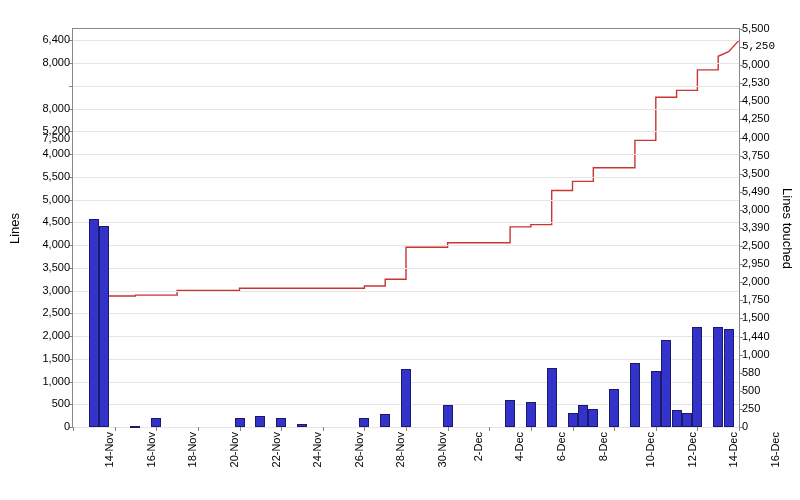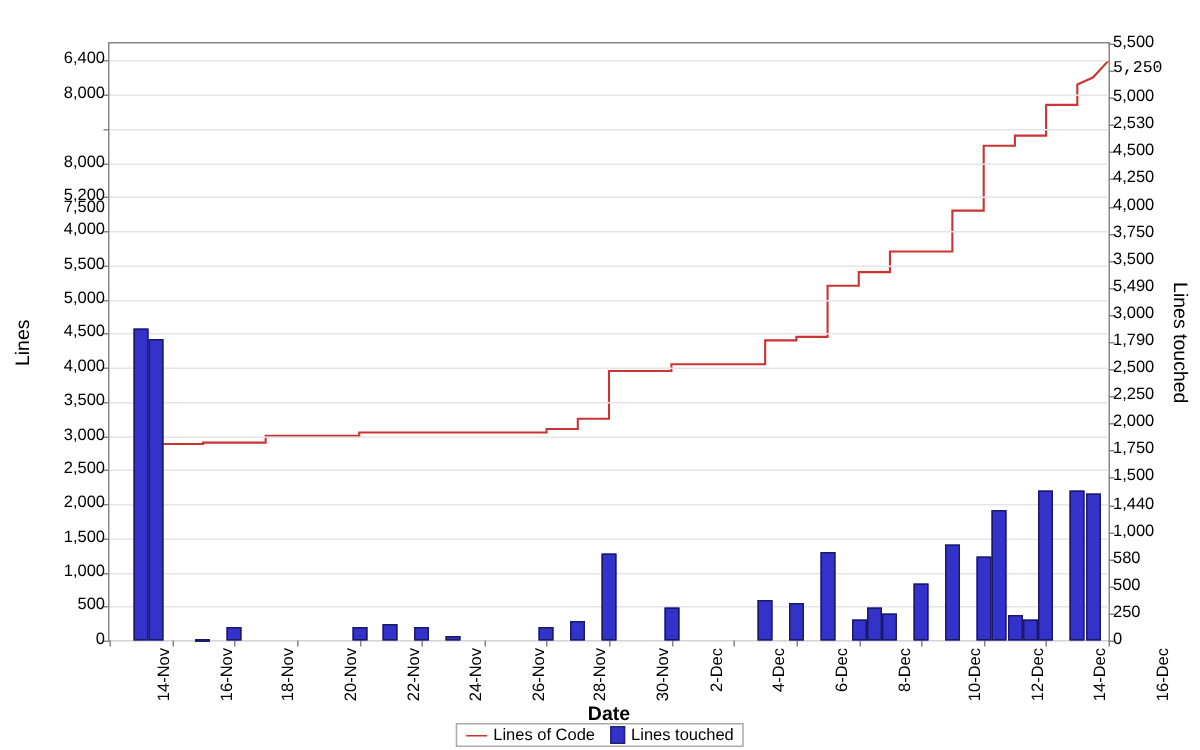--- a/index.html
+++ b/index.html
@@ -292,32 +292,21 @@
       <div class="bar" style="left: 556.938px; width: 10px; top: 334.32px; height: 63.68px;"></div>
       <div class="bar" style="left: 577.75px; width: 10px; top: 341.556px; height: 56.4436px;"></div>
       <div class="bar" style="left: 588.156px; width: 10px; top: 311.164px; height: 86.8364px;"></div>
       <div class="bar" style="left: 598.562px; width: 10px; top: 381.356px; height: 16.6436px;"></div>
       <div class="bar" style="left: 608.969px; width: 10px; top: 383.527px; height: 14.4727px;"></div>
       <div class="bar" style="left: 619.375px; width: 10px; top: 298.138px; height: 99.8618px;"></div>
       <div class="bar" style="left: 640.188px; width: 10px; top: 298.138px; height: 99.8618px;"></div>
       <div class="bar" style="left: 650.594px; width: 10px; top: 300.309px; height: 97.6909px;"></div>
     </div>
 
-  <div class="x-label">Date</div>
-
-  <div class="legend">
-    <div class="legend-item">
-      <div class="legend-line"></div>
-      <span>Lines of Code</span>
-    </div>
-    <div class="legend-item">
-      <div class="legend-bar"></div>
-      <span>Lines touched</span>
-    </div>
-  </div>
+
 <div class="ytick-left" style="top: 426px;">0</div>
     <div class="ytick-left" style="top: 403.257px;">500</div>
     <div class="ytick-left" style="top: 380.514px;">1,000</div>
     <div class="ytick-left" style="top: 357.771px;">1,500</div>
     <div class="ytick-left" style="top: 335.029px;">2,000</div>
     <div class="ytick-left" style="top: 312.286px;">2,500</div>
     <div class="ytick-left" style="top: 289.543px;">3,000</div>
     <div class="ytick-left" style="top: 266.8px;">3,500</div>
     <div class="ytick-left" style="top: 244.057px;">4,000</div>
     <div class="ytick-left" style="top: 221.314px;">4,500</div>
@@ -331,23 +320,23 @@
     <div class="ytick-left" style="top: 39.3714px;">6,400</div>
     <div class="ytick-right" style="top: 426px;">0</div>
     <div class="ytick-right" style="top: 407.909px;">250</div>
     <div class="ytick-right" style="top: 389.818px;">500</div>
     <div class="ytick-right" style="top: 371.727px;">580</div>
     <div class="ytick-right" style="top: 353.636px;">1,000</div>
     <div class="ytick-right" style="top: 335.545px;">1,440</div>
     <div class="ytick-right" style="top: 317.455px;">1,500</div>
     <div class="ytick-right" style="top: 299.364px;">1,750</div>
     <div class="ytick-right" style="top: 281.273px;">2,000</div>
-    <div class="ytick-right" style="top: 263.182px;">2,250</div>
+    <div class="ytick-right" style="top: 263.182px;">2,950</div>
     <div class="ytick-right" style="top: 245.091px;">2,500</div>
-    <div class="ytick-right" style="top: 227px;">1,790</div>
+    <div class="ytick-right" style="top: 227px;">3,390</div>
     <div class="ytick-right" style="top: 208.909px;">3,000</div>
     <div class="ytick-right" style="top: 190.818px;">5,490</div>
     <div class="ytick-right" style="top: 172.727px;">3,500</div>
     <div class="ytick-right" style="top: 154.636px;">3,750</div>
     <div class="ytick-right" style="top: 136.545px;">4,000</div>
     <div class="ytick-right" style="top: 118.455px;">4,250</div>
     <div class="ytick-right" style="top: 100.364px;">4,500</div>
     <div class="ytick-right" style="top: 82.2727px;">2,530</div>
     <div class="ytick-right" style="top: 64.1818px;">5,000</div>
     <div class="ytick-right" style="top: 46.0909px; font-family: Liberation Mono, monospace;">5,250</div>

